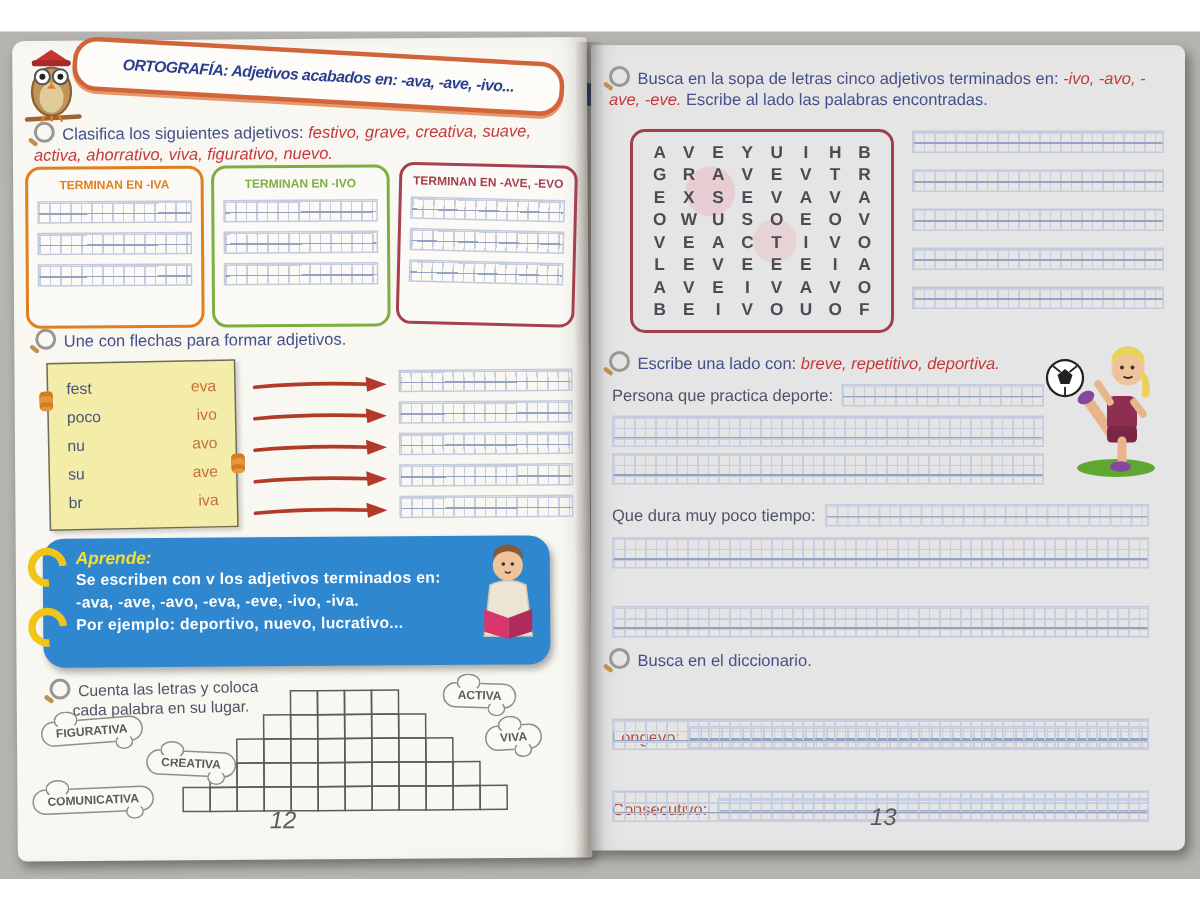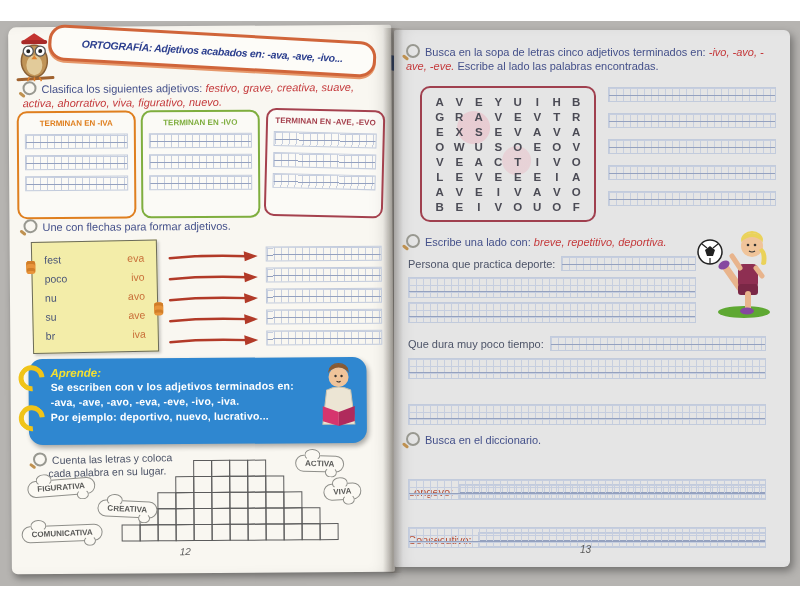--- a/index.html
+++ b/index.html
@@ -87,21 +87,21 @@
     border-radius:50%;bottom:-6px;right:6px;border-top-color:transparent;}
   #cloud-0{left:16px;top:452px;transform:rotate(-4deg);}
   #cloud-1{left:86px;top:474px;transform:rotate(3deg);}
   #cloud-2{left:10px;top:498px;transform:rotate(-2deg);}
   #cloud-3{left:284px;top:430px;transform:rotate(2deg);}
   #cloud-4{left:312px;top:458px;transform:rotate(-3deg);}
   #pyramid{position:absolute;left:98px;top:434px;width:240px;}
   .prow{display:flex;justify-content:center;}
   .prow + .prow{margin-top:-1px;}
   .pcell{width:19px;height:17px;border:1px solid #5b5b5b;margin-right:-1px;box-sizing:border-box;}
-  .pagenum{position:absolute;font-size:10px;font-style:italic;color:#5a5a5a;}
+  .pagenum{position:absolute;font-size:16px;font-style:italic;color:#5a5a5a;}
   #pn12{left:168px;bottom:16px;} #pn13{left:186px;bottom:12px;}
 
   
   #ws-prompt{left:12px;top:14px;width:378px;}
   #soup{position:absolute;left:26px;top:56px;width:176px;height:136px;border:2px solid #a0404f;border-radius:10px;
     padding:7px 8px;box-sizing:border-box;overflow:hidden;}
   #soup::before{content:'';position:absolute;inset:0;
     background:radial-gradient(circle at 30% 30%, rgba(235,175,188,.45) 0 16px, transparent 17px),
                radial-gradient(circle at 55% 55%, rgba(235,175,188,.35) 0 14px, transparent 15px);}
   #soup-grid{position:relative;display:grid;grid-template-columns:repeat(8,1fr);text-align:center;

